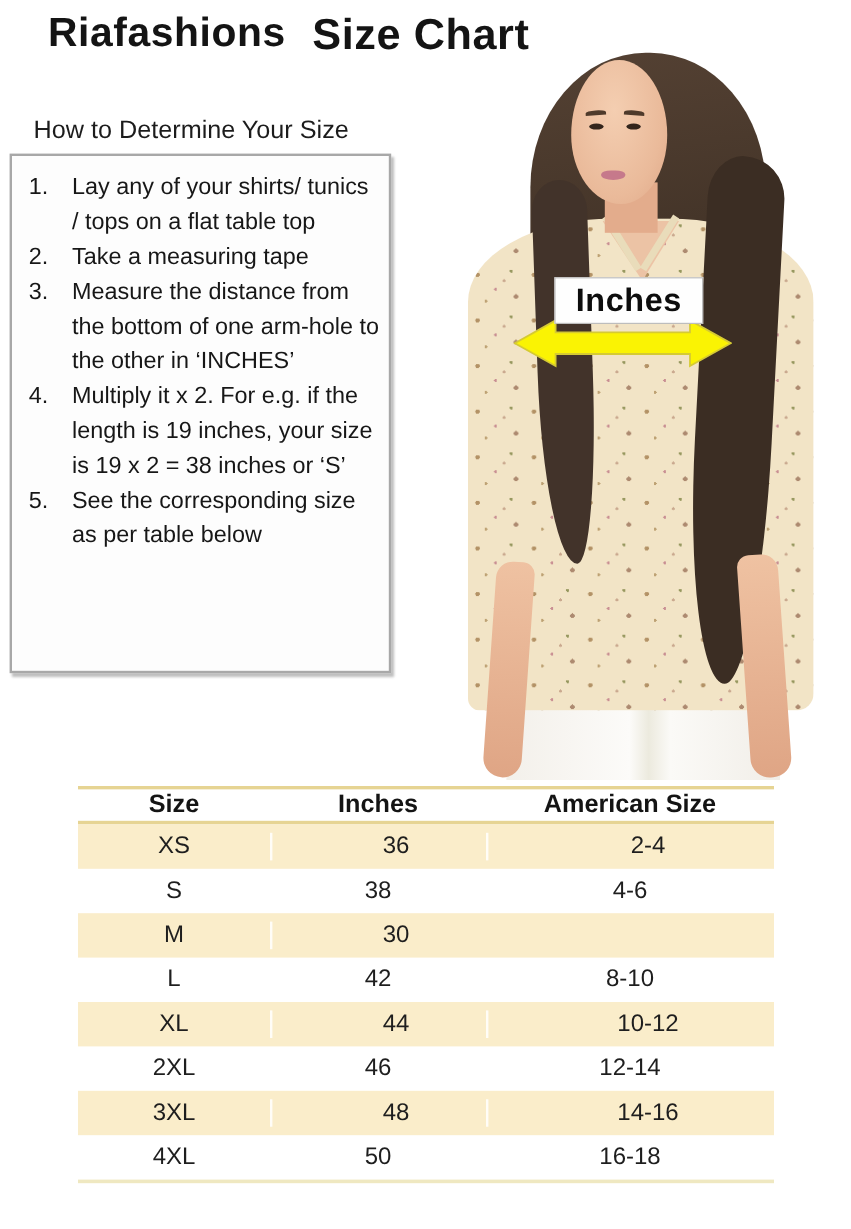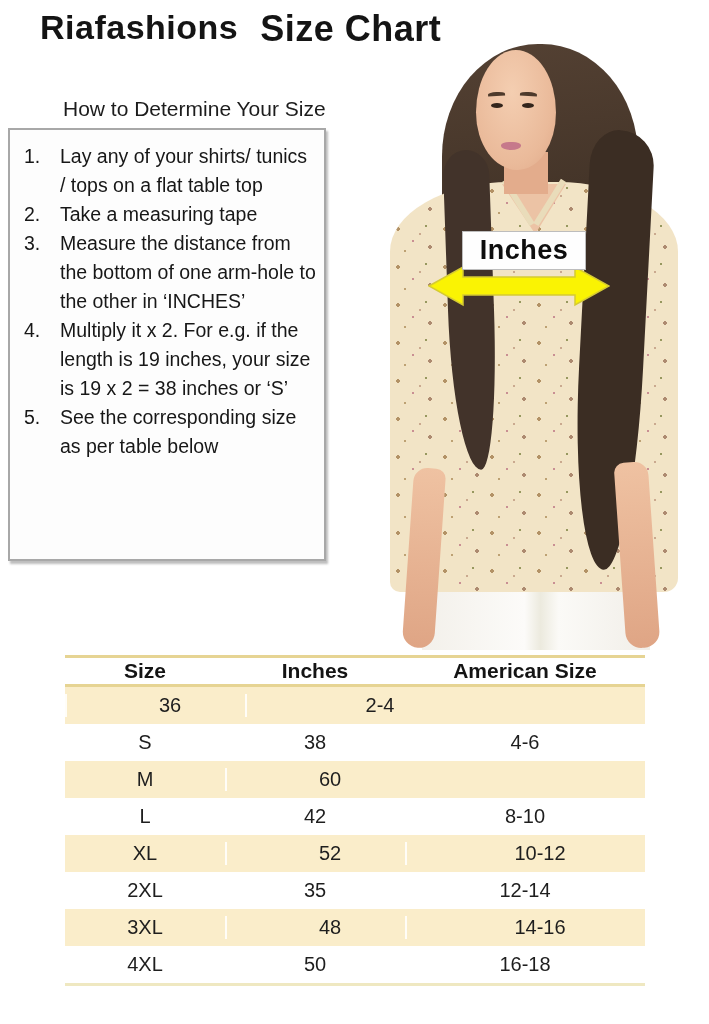--- a/index.html
+++ b/index.html
@@ -4,21 +4,21 @@
 <style>
   html,body{margin:0;padding:0;background:#ffffff;}
   .canvas{
     position:relative;width:709px;height:1024px;background:#ffffff;
     font-family:"Liberation Sans", sans-serif;color:#141414;overflow:hidden;
   }
   
   .hdr{position:absolute;left:40px;top:8px;display:flex;align-items:flex-start;gap:22px;}
   .brand{font-size:34px;font-weight:700;letter-spacing:.5px;}
   .title{font-size:36px;font-weight:700;letter-spacing:.5px;}
-  .subtitle{position:absolute;left:28px;top:97px;font-size:21px;color:#1c1c1c;margin-left:35px;}
+  .subtitle{position:absolute;left:28px;top:97px;font-size:21px;color:#1c1c1c;}
   
   .instr-box{
     position:absolute;left:8px;top:128px;width:318px;height:433px;background:#fdfdfd;
     border:2px solid #a8a8a8;box-shadow:2px 3px 2px rgba(110,110,110,.45);
     box-sizing:border-box;
   }
   .instr-box ol{
     list-style:none;margin:0;counter-reset:step;
     padding:12px 8px 0 12px;font-size:19.5px;line-height:29px;color:#171717;
   }
@@ -155,45 +155,46 @@
   <div class="size-table">
     <div class="rule"></div>
     <div class="t-head">
       <div class="c1">Size</div>
       <div class="c2">Inches</div>
       <div class="c3">American Size</div>
     </div>
     <div class="rule"></div>
 
     <div class="t-row hl">
+      <div class="c1">XS</div>
       <div class="c2">36</div>
       <div class="c3">2-4</div>
     </div>
     <div class="t-row">
       <div class="c1">S</div>
       <div class="c2">38</div>
       <div class="c3">4-6</div>
     </div>
     <div class="t-row hl">
       <div class="c1">M</div>
-      <div class="c2">60</div>
+      <div class="c2">30</div>
     </div>
     <div class="t-row">
       <div class="c1">L</div>
       <div class="c2">42</div>
       <div class="c3">8-10</div>
     </div>
     <div class="t-row hl">
       <div class="c1">XL</div>
-      <div class="c2">52</div>
+      <div class="c2">44</div>
       <div class="c3">10-12</div>
     </div>
     <div class="t-row">
       <div class="c1">2XL</div>
-      <div class="c2">35</div>
+      <div class="c2">46</div>
       <div class="c3">12-14</div>
     </div>
     <div class="t-row hl">
       <div class="c1">3XL</div>
       <div class="c2">48</div>
       <div class="c3">14-16</div>
     </div>
     <div class="t-row">
       <div class="c1">4XL</div>
       <div class="c2">50</div>

